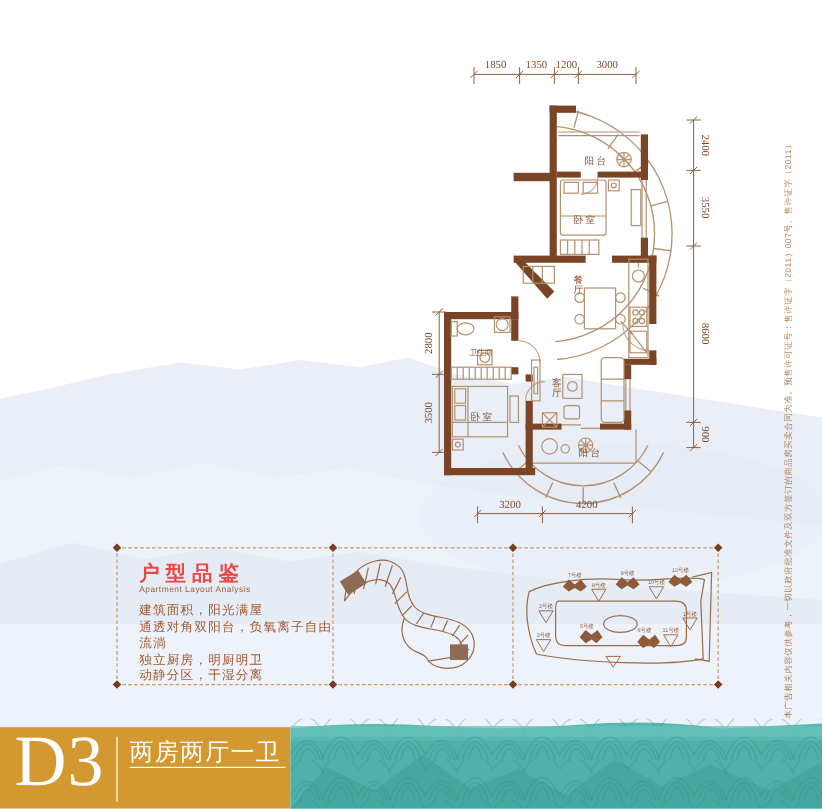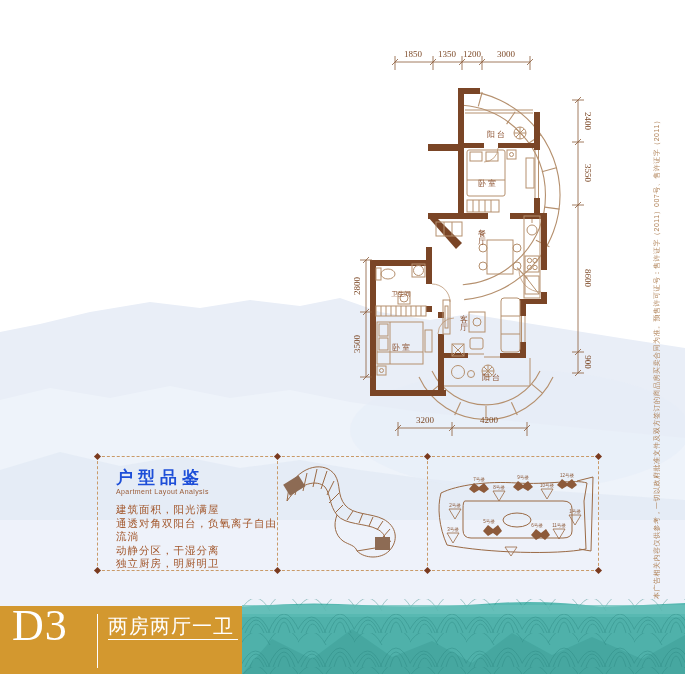--- a/index.html
+++ b/index.html
@@ -9,36 +9,36 @@
   .bg{position:absolute;left:0;top:0;}
   .plan{position:absolute;left:0;top:0;}
 
   
   .dashbox{position:absolute;top:456px;height:115px;border:1px dashed #c99a68;box-sizing:border-box;}
   .box1{left:97px;width:181px;}
   .box2{left:277px;width:151px;border-left:none;}
   .box3{left:427px;width:172px;border-left:none;}
   .diamond{position:absolute;width:5px;height:5px;background:#7a3a1e;transform:rotate(45deg);}
   .analysis-inner{padding:12px 0 0 18px;}
-  .a-title{font-family:"Liberation Serif",serif;font-size:17px;font-weight:bold;color:#1d4ed8;
+  .a-title{font-family:"Liberation Serif",serif;font-size:17px;font-weight:bold;color:#ef4444;
            letter-spacing:5px;line-height:18px;}
   .a-sub{font-size:7px;color:#9a5c38;letter-spacing:0.4px;margin-top:1px;}
   .a-lines{margin-top:8px;font-family:"Liberation Serif",serif;font-size:10.5px;color:#a2572c;
            line-height:13.5px;letter-spacing:1px;}
 
   
   .disclaimer{position:absolute;left:418px;top:353px;width:480px;height:12px;
               transform:rotate(-90deg);font-size:7px;color:#b08257;letter-spacing:0.5px;
               white-space:nowrap;overflow:hidden;text-align:center;}
 
   
   .banner{position:absolute;left:0;top:606px;width:242px;height:68px;background:#d3982f;}
   .d3box{position:absolute;left:0;top:0;width:97px;height:68px;}
   .d3text{position:absolute;left:12px;top:-6px;font-family:"Liberation Serif",serif;
-          font-size:44px;color:#ffffff;letter-spacing:1px;}
+          font-size:60px;color:#ffffff;letter-spacing:1px;}
   .vdivider{position:absolute;left:97px;top:8px;width:1px;height:54px;background:#ffffff;}
   .layout-type{position:absolute;left:108px;top:7px;width:130px;font-size:20px;font-weight:normal;
                color:#ffffff;letter-spacing:1px;white-space:nowrap;}
   .hdivider{position:absolute;left:108px;top:33px;width:130px;height:1px;background:#ffffff;}
   .area-label{position:absolute;left:108px;top:40px;font-size:15px;font-weight:bold;color:#ffffff;
               letter-spacing:0.5px;white-space:nowrap;}
   .waves{position:absolute;left:242px;top:599px;}
 </style>
 </head>
 <body>
@@ -217,22 +217,22 @@
     </g>
   </svg>
 
   <div class="dashbox box1">
     <div class="analysis-inner">
       <div class="a-title">户型品鉴</div>
       <div class="a-sub">Apartment Layout Analysis</div>
       <div class="a-lines">
         <div>建筑面积，阳光满屋</div>
         <div>通透对角双阳台，负氧离子自由流淌</div>
+        <div>独立厨房，明厨明卫</div>
         <div>动静分区，干湿分离</div>
-        <div>独立厨房，明厨明卫</div>
       </div>
     </div>
   </div>
 
   <div class="dashbox box2">
     <svg width="149" height="113" viewBox="0 0 149 113">
       <g stroke="#9a6a45" stroke-width="1" fill="none">
         <path d="M12,30 C24,8 48,4 58,18 C64,28 60,38 68,48 C76,58 94,56 106,62 C120,69 122,84 112,94 C104,102 88,102 80,94"></path>
         <path d="M10,44 C22,26 40,22 48,30 C54,38 52,48 60,58 C68,68 88,66 100,72 C110,77 110,86 104,90"></path>
         <path d="M12,30 L10,44 M80,94 L104,90"></path>

